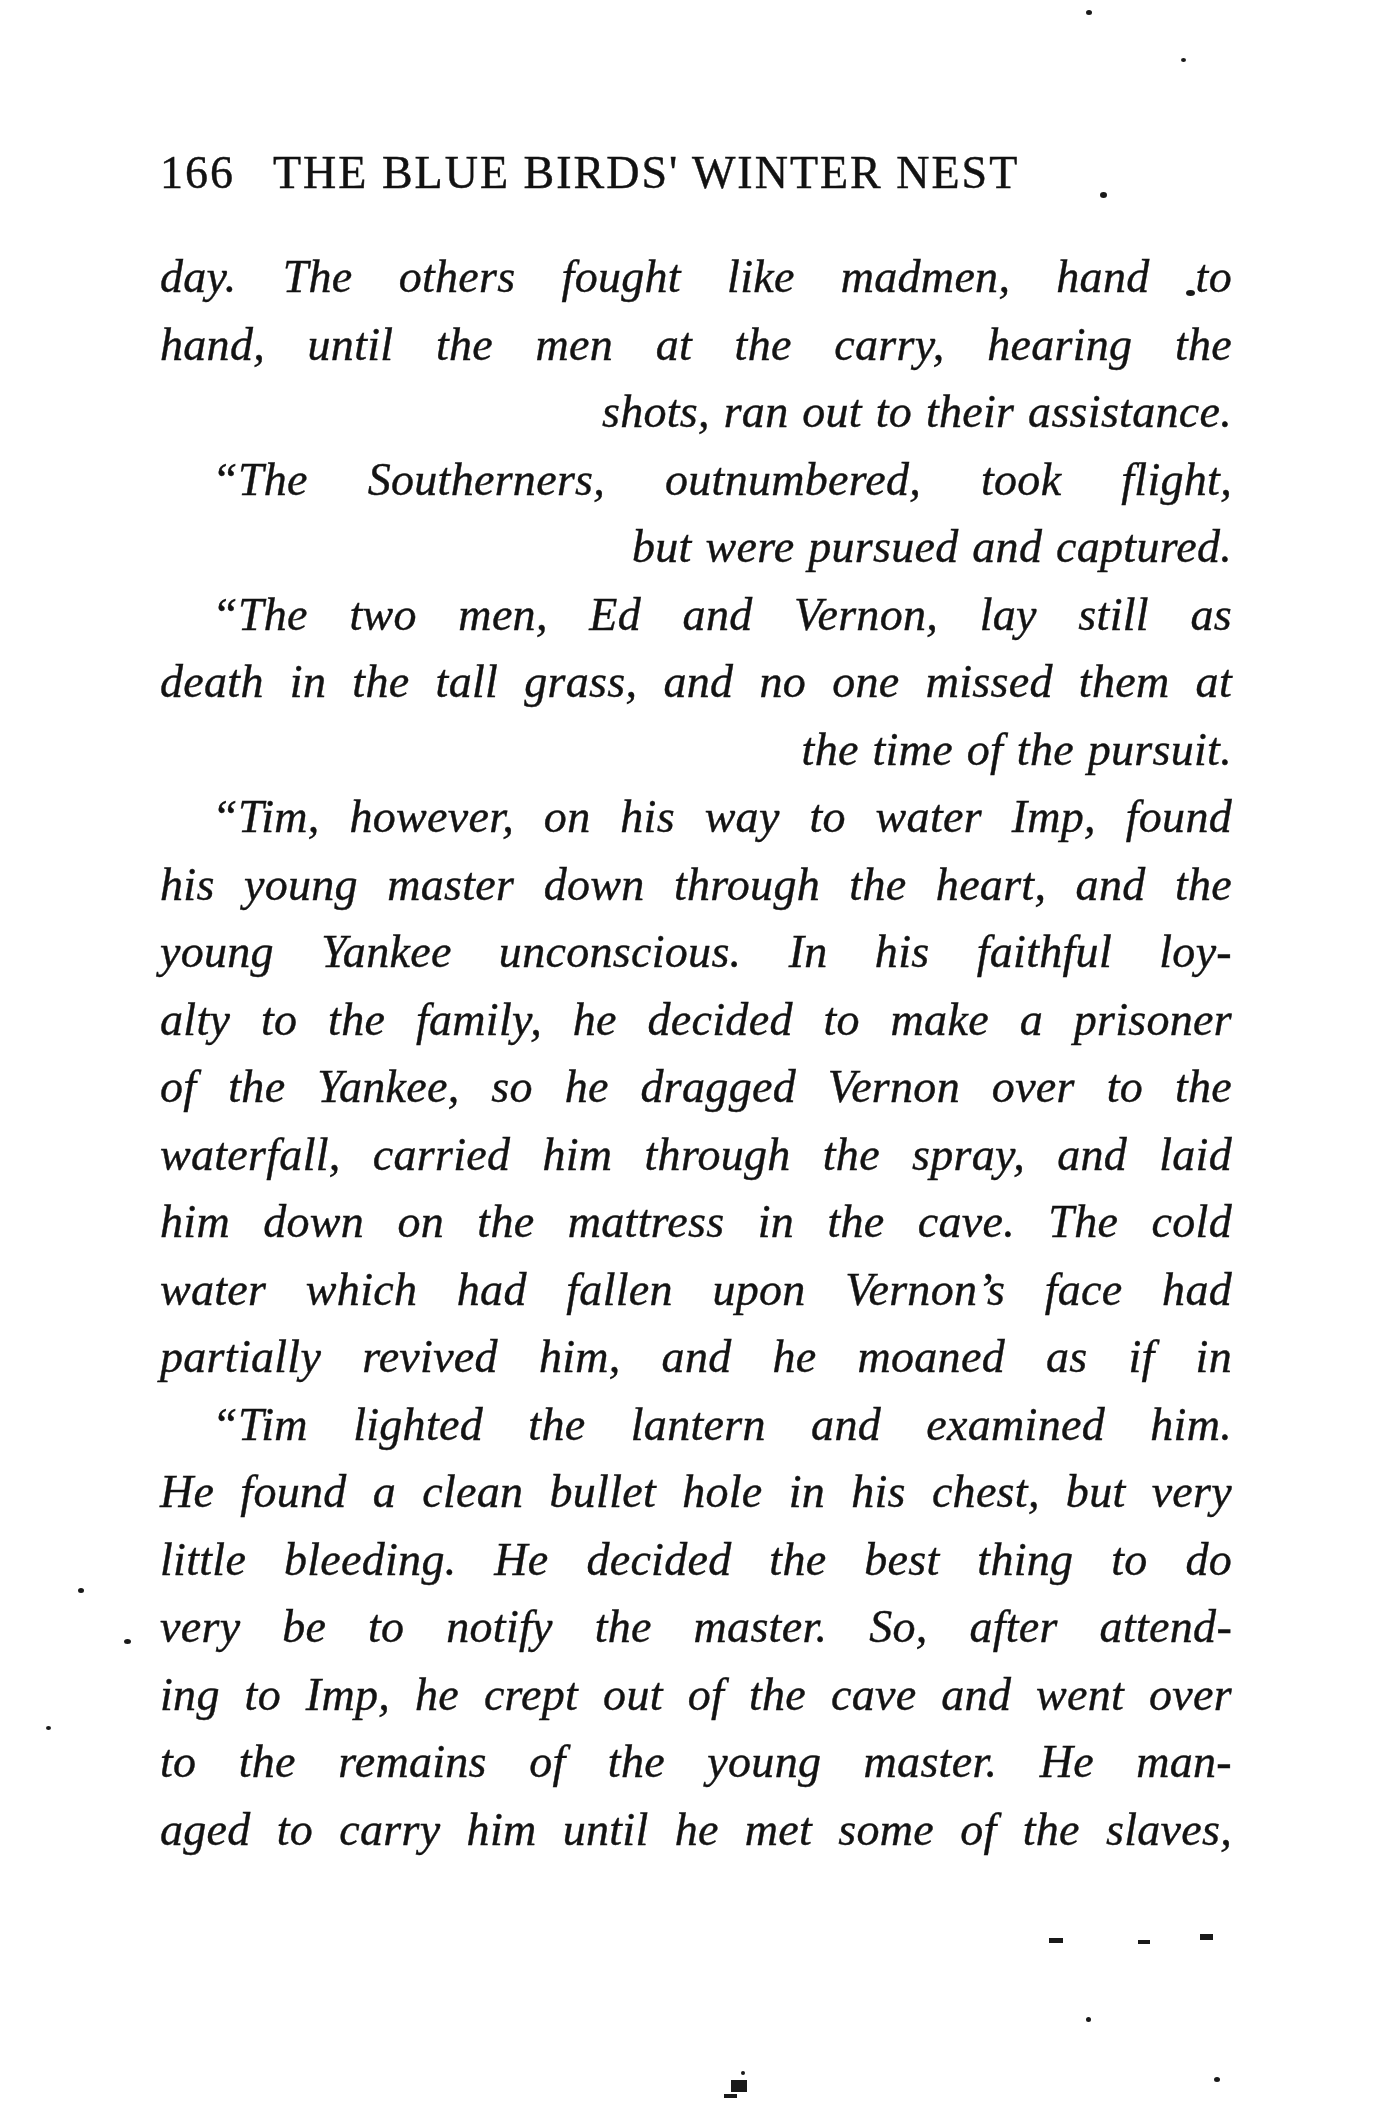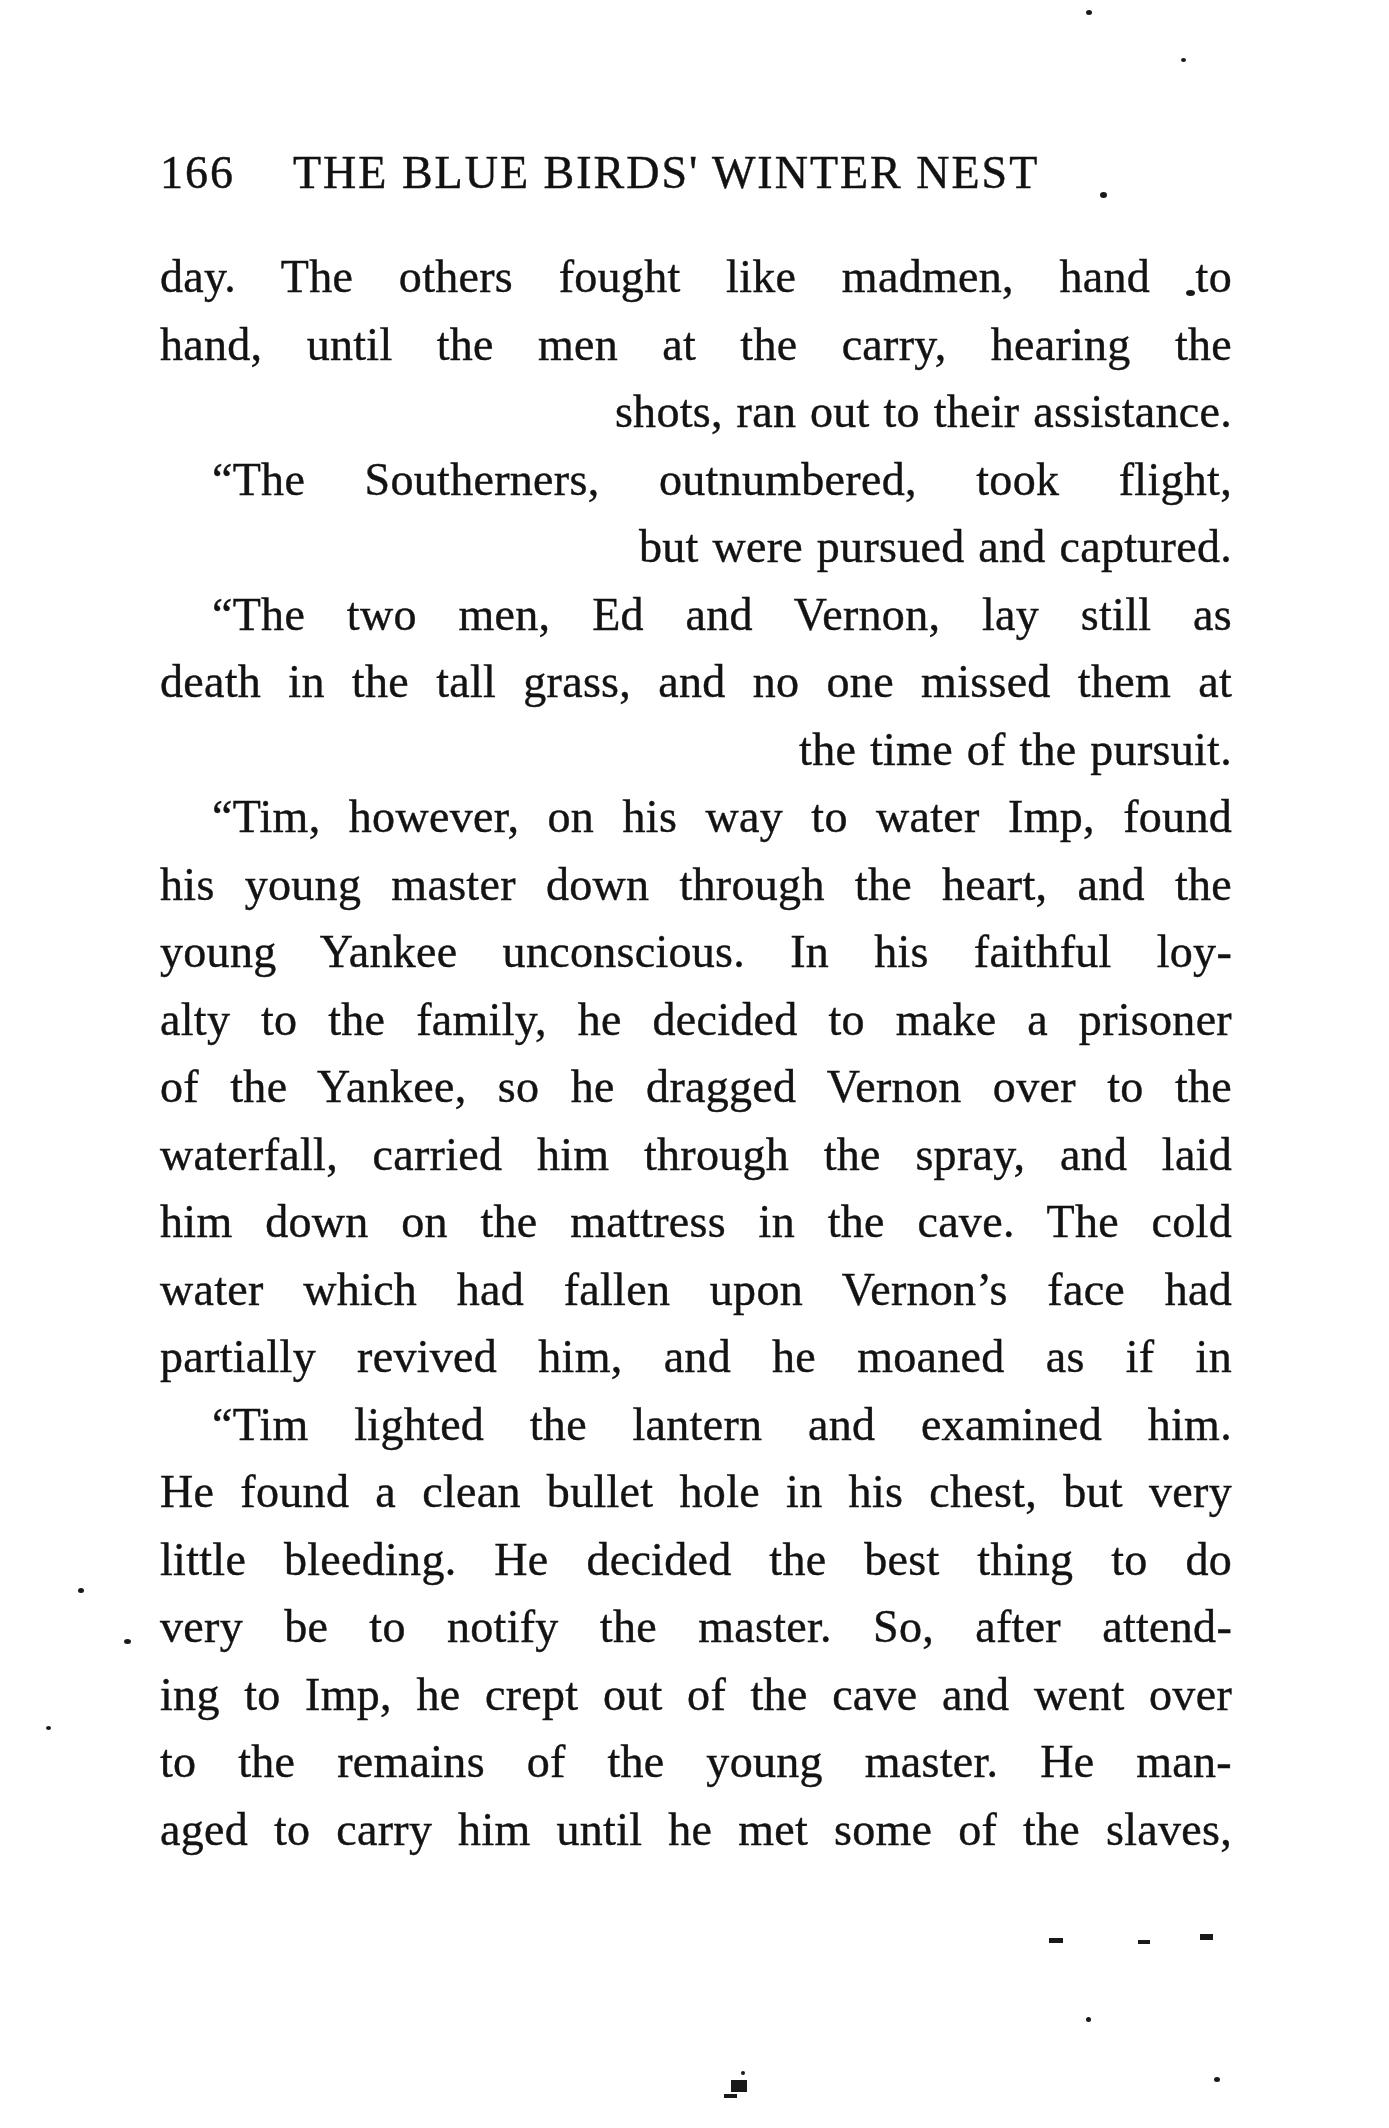--- a/index.html
+++ b/index.html
@@ -22,35 +22,35 @@
     top: 150px;
     font-size: 46px;
     line-height: 1;
     letter-spacing: 2px;
     white-space: nowrap;
     color: #121212;
     -webkit-text-stroke: 0.45px #121212;
   }
   .page-number {
     display: inline-block;
-    margin-right: 58px;
+    margin-right: 38px;
   }
   .body-text {
     position: absolute;
     left: 160px;
     top: 243px;
     width: 1072px;
     font-size: 46px;
     line-height: 67.5px;
     letter-spacing: 0.3px;
     word-spacing: 2px;
     color: #131313;
     -webkit-text-stroke: 0.4px #131313;
   }
-  .paragraph { margin: 0; }
+  .paragraph { margin: 0; font-style: italic; }
   .line { height: 67.5px; overflow: visible; }
   .line.just {
     text-align: justify;
     text-align-last: justify;
   }
   .line.natural {
     text-align: right;
     white-space: nowrap;
   }
   .line.indent { padding-left: 52px; }

